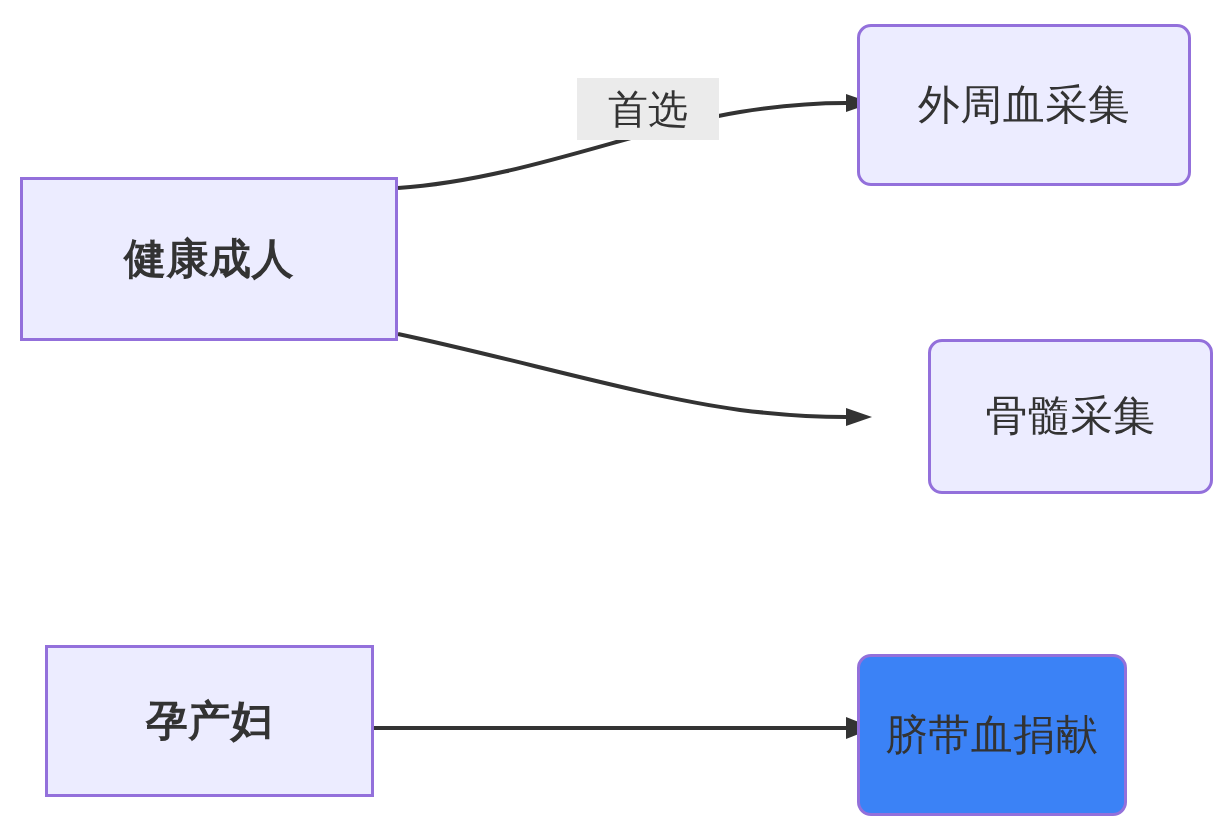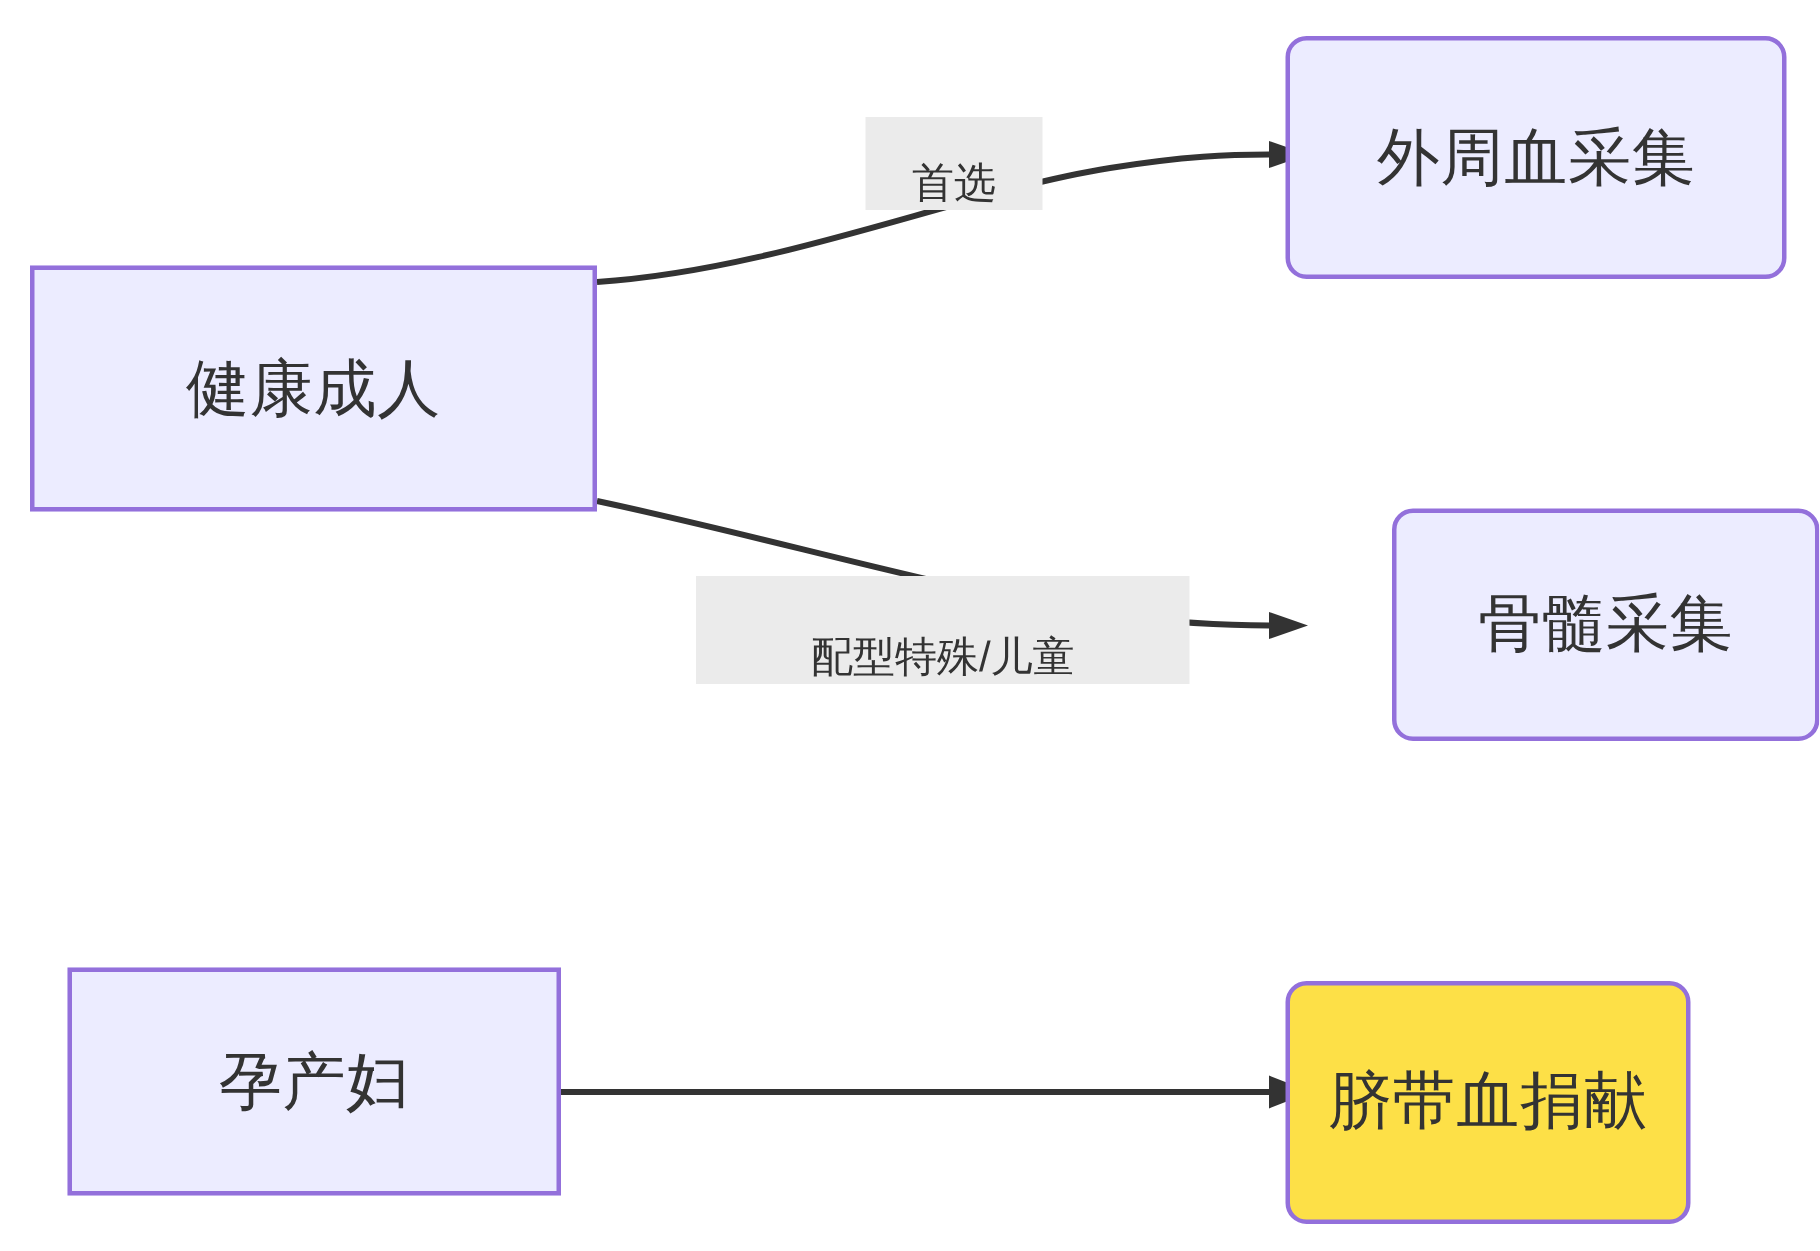--- a/index.html
+++ b/index.html
@@ -36,38 +36,39 @@
     justify-content: center;
     color: #333333;
     font-size: 42px;
     line-height: 1.1;
     letter-spacing: 0.5px;
     white-space: nowrap;
     z-index: 2;
   }
   .node.sharp {
     border-radius: 0;
+    font-weight: bold;
   }
   .node.rounded {
     border-radius: 14px;
   }
   .node-label {
     pointer-events: none;
   }
   .edge-label {
     position: absolute;
     background: #ebebeb;
     color: #333333;
-    font-size: 28px;
+    font-size: 40px;
     line-height: 1.15;
     white-space: nowrap;
-    padding: 2px 4px;
+    padding: 2px 16px;
     z-index: 3;
     display: flex;
-    align-items: flex-end;
+    align-items: center;
     justify-content: center;
   }
   .edge-path {
     fill: none;
     stroke: #333333;
     stroke-width: 4;
     stroke-linecap: butt;
   }
   .arrow-head {
     fill: #333333;
@@ -90,37 +91,34 @@
     </g>
     <g>
       <path class="edge-path" d="M 374 728 L 846 728" style="stroke: rgb(51, 51, 51);"></path>
       <path class="arrow-head" d="M 846 717 L 874 728 L 846 739 Z" style="fill: rgb(51, 51, 51);"></path>
     </g>
   </svg>
 
   <div class="edge-label" style="left: 577px; top: 78px; width: 110px; height: 58px; background: rgb(235, 235, 235); color: rgb(51, 51, 51);">
     <span>首选</span>
   </div>
-  <div class="edge-label" style="left: 464px; top: 384px; width: 321px; height: 68px; background: rgb(235, 235, 235); color: rgb(51, 51, 51);">
-    <span>配型特殊/儿童</span>
-  </div>
 
   <div class="node sharp" style="left: 20px; top: 177px; width: 378px; height: 164px; background: rgb(236, 236, 255); border-color: rgb(147, 112, 219); color: rgb(51, 51, 51);">
     <span class="node-label">健康成人</span>
   </div>
 
   <div class="node rounded" style="left: 857px; top: 24px; width: 334px; height: 162px; background: rgb(236, 236, 255); border-color: rgb(147, 112, 219); color: rgb(51, 51, 51);">
     <span class="node-label">外周血采集</span>
   </div>
 
   <div class="node rounded" style="left: 884px; top: 339px; width: 285px; height: 155px; background: rgb(236, 236, 255); border-color: rgb(147, 112, 219); color: rgb(51, 51, 51); margin-left: 44px;">
     <span class="node-label">骨髓采集</span>
   </div>
 
   <div class="node sharp" style="left: 45px; top: 645px; width: 329px; height: 152px; background: rgb(236, 236, 255); border-color: rgb(147, 112, 219); color: rgb(51, 51, 51);">
     <span class="node-label">孕产妇</span>
   </div>
 
-  <div class="node rounded" style="left: 857px; top: 654px; width: 270px; height: 162px; background: #fde047; border-color: rgb(147, 112, 219); color: rgb(51, 51, 51); font-family: Liberation Serif, serif;">
+  <div class="node rounded" style="left: 857px; top: 654px; width: 270px; height: 162px; background: #3b82f6; border-color: rgb(147, 112, 219); color: rgb(51, 51, 51);">
     <span class="node-label">脐带血捐献</span>
   </div>
 
 </div>
 
 </body></html>

